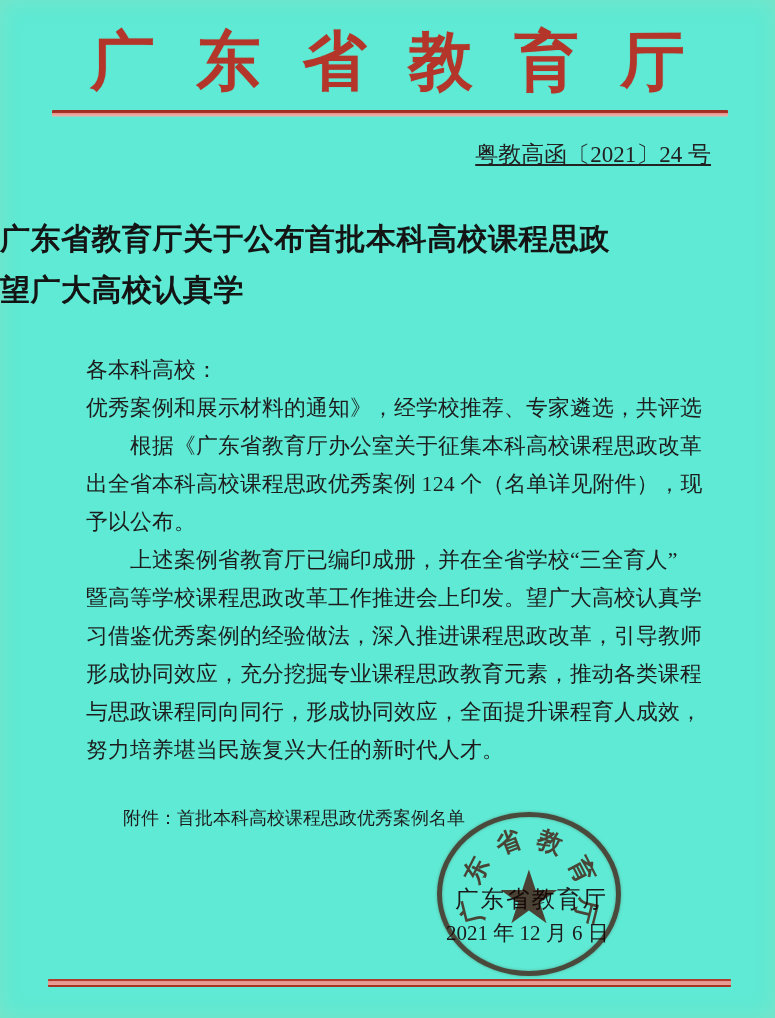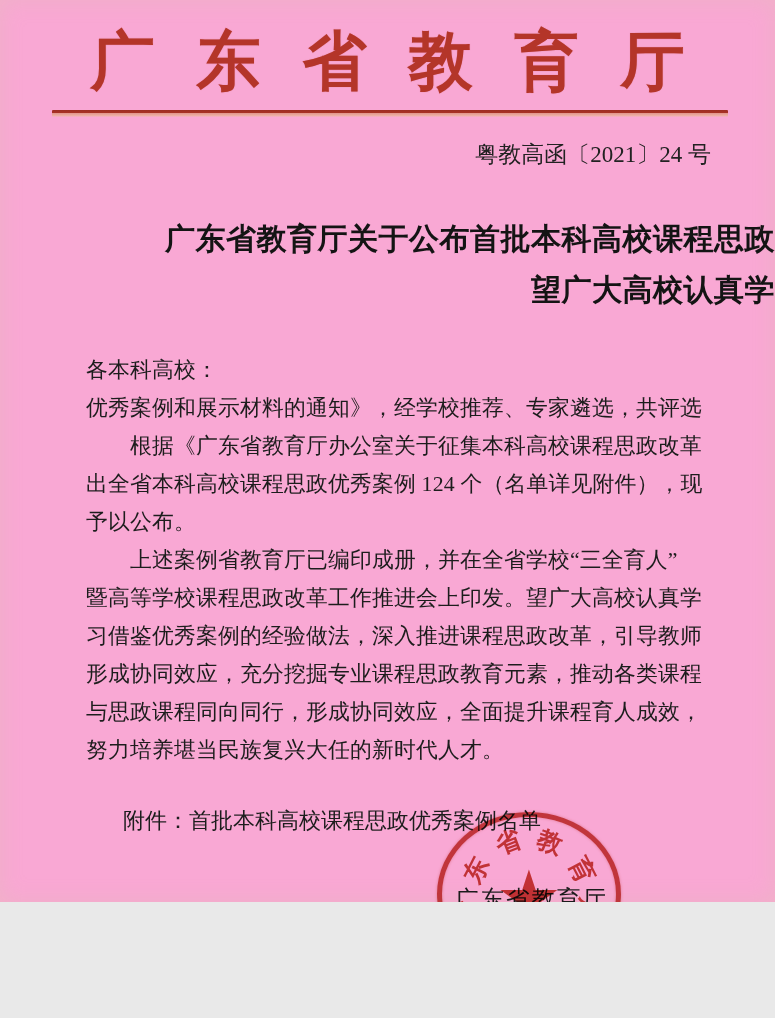--- a/index.html
+++ b/index.html
@@ -1,23 +1,23 @@
 <!DOCTYPE html>
 <html><head>
 <meta charset="utf-8">
 <style>
   html, body { margin: 0; padding: 0; background: #e9e9e9; }
   * { box-sizing: border-box; }
 
   .page {
     position: relative;
     width: 775px;
-    height: 902px;
+    height: 1018px;
     margin: 0 auto;
-    background: #f9a8d4;
+    background: #5eead4;
     overflow: hidden;
     font-family: "Liberation Serif", "DejaVu Serif", serif;
     color: #1f1f1f;
     box-shadow: inset 0 0 22px rgba(210, 208, 160, 0.25);
   }
 
   
   .agency {
     position: absolute;
     top: 18px;
@@ -48,29 +48,30 @@
   }
 
   
   .doc-number {
     position: absolute;
     top: 139px;
     right: 64px;
     font-size: 23px;
     color: #222;
     white-space: nowrap;
+    text-decoration: underline;
   }
 
   
   .title {
     position: absolute;
     top: 213px;
     left: 0;
     width: 100%;
-    text-align: right;
+    text-align: left;
     font-size: 30px;
     font-weight: bold;
     color: #141414;
     line-height: 51px;
     letter-spacing: 0.5px;
   }
   .title-line { white-space: nowrap; }
 
   
   .body-text {
@@ -83,21 +84,21 @@
     color: #1d1d1d;
     letter-spacing: 0.2px;
   }
   .body-line { white-space: nowrap; }
 
   
   .attachment {
     position: absolute;
     top: 806px;
     left: 123px;
-    font-size: 22px;
+    font-size: 18px;
     color: #1d1d1d;
     white-space: nowrap;
   }
 
   
   .signature {
     position: absolute;
     top: 883px;
     left: 455px;
     font-size: 23.5px;

